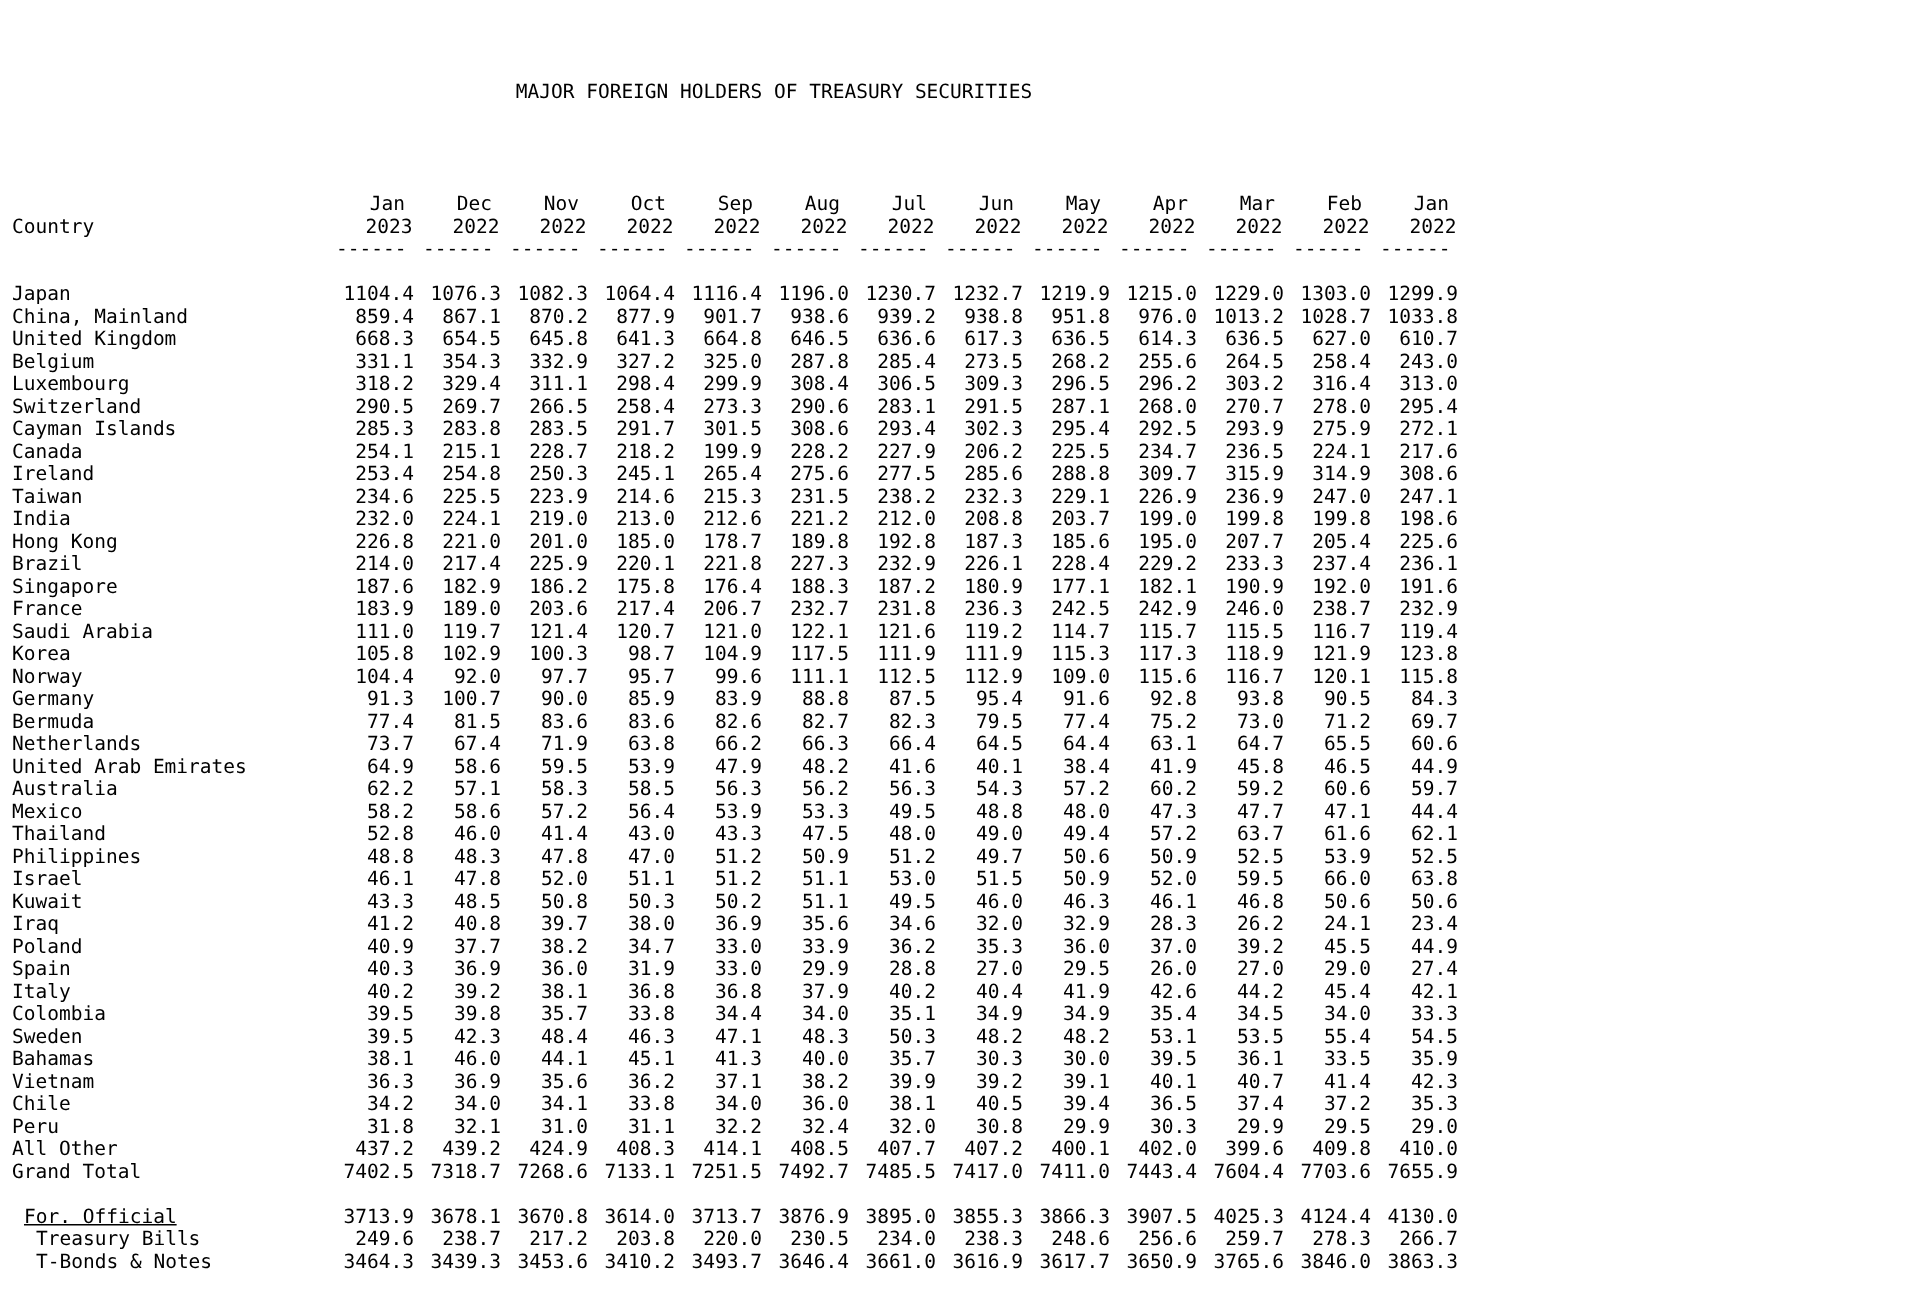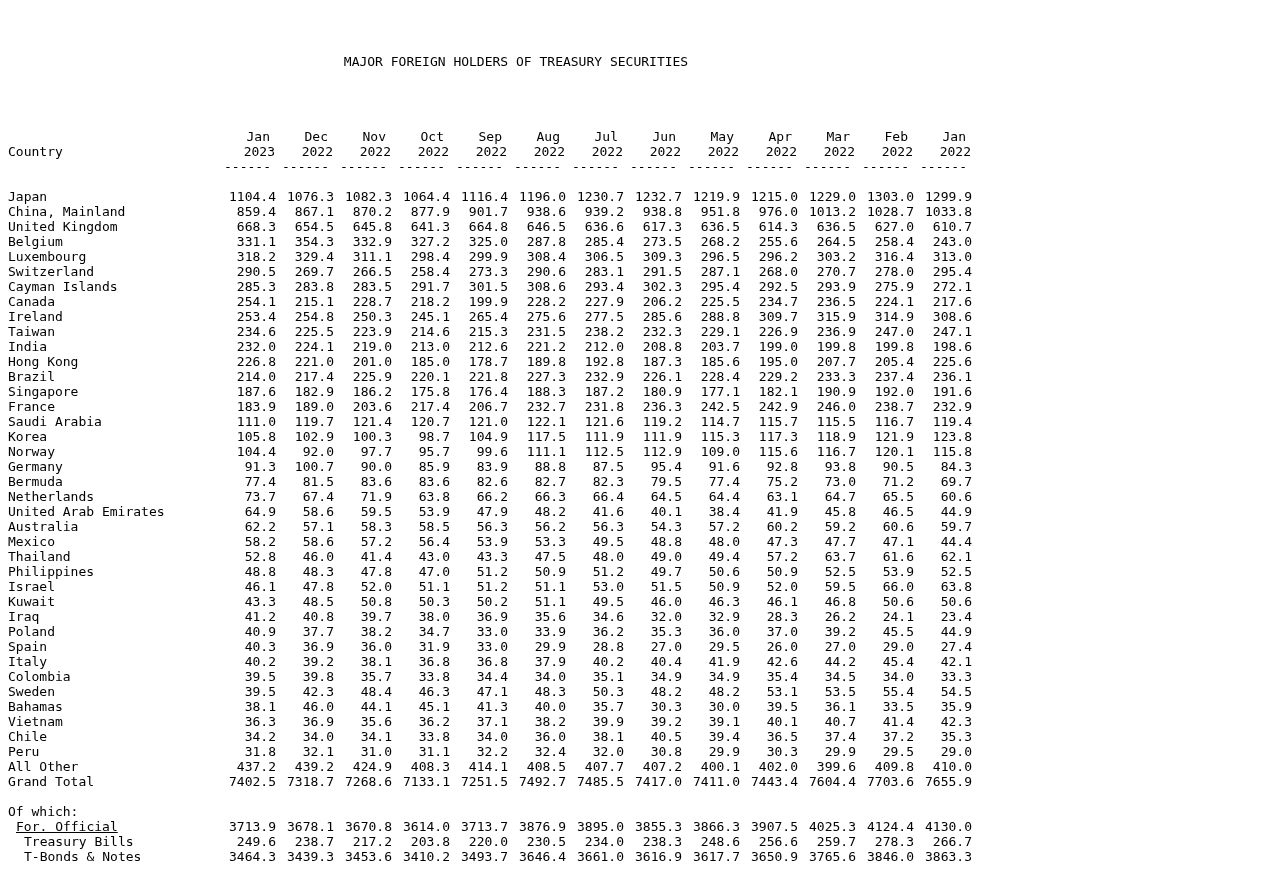--- a/index.html
+++ b/index.html
@@ -108,21 +108,18 @@
       <div class="tr"><div class="td country">Colombia</div><div class="td num">39.5</div><div class="td num">39.8</div><div class="td num">35.7</div><div class="td num">33.8</div><div class="td num">34.4</div><div class="td num">34.0</div><div class="td num">35.1</div><div class="td num">34.9</div><div class="td num">34.9</div><div class="td num">35.4</div><div class="td num">34.5</div><div class="td num">34.0</div><div class="td num">33.3</div></div>
       <div class="tr"><div class="td country">Sweden</div><div class="td num">39.5</div><div class="td num">42.3</div><div class="td num">48.4</div><div class="td num">46.3</div><div class="td num">47.1</div><div class="td num">48.3</div><div class="td num">50.3</div><div class="td num">48.2</div><div class="td num">48.2</div><div class="td num">53.1</div><div class="td num">53.5</div><div class="td num">55.4</div><div class="td num">54.5</div></div>
       <div class="tr"><div class="td country">Bahamas</div><div class="td num">38.1</div><div class="td num">46.0</div><div class="td num">44.1</div><div class="td num">45.1</div><div class="td num">41.3</div><div class="td num">40.0</div><div class="td num">35.7</div><div class="td num">30.3</div><div class="td num">30.0</div><div class="td num">39.5</div><div class="td num">36.1</div><div class="td num">33.5</div><div class="td num">35.9</div></div>
       <div class="tr"><div class="td country">Vietnam</div><div class="td num">36.3</div><div class="td num">36.9</div><div class="td num">35.6</div><div class="td num">36.2</div><div class="td num">37.1</div><div class="td num">38.2</div><div class="td num">39.9</div><div class="td num">39.2</div><div class="td num">39.1</div><div class="td num">40.1</div><div class="td num">40.7</div><div class="td num">41.4</div><div class="td num">42.3</div></div>
       <div class="tr"><div class="td country">Chile</div><div class="td num">34.2</div><div class="td num">34.0</div><div class="td num">34.1</div><div class="td num">33.8</div><div class="td num">34.0</div><div class="td num">36.0</div><div class="td num">38.1</div><div class="td num">40.5</div><div class="td num">39.4</div><div class="td num">36.5</div><div class="td num">37.4</div><div class="td num">37.2</div><div class="td num">35.3</div></div>
       <div class="tr"><div class="td country">Peru</div><div class="td num">31.8</div><div class="td num">32.1</div><div class="td num">31.0</div><div class="td num">31.1</div><div class="td num">32.2</div><div class="td num">32.4</div><div class="td num">32.0</div><div class="td num">30.8</div><div class="td num">29.9</div><div class="td num">30.3</div><div class="td num">29.9</div><div class="td num">29.5</div><div class="td num">29.0</div></div>
       <div class="tr"><div class="td country">All Other</div><div class="td num">437.2</div><div class="td num">439.2</div><div class="td num">424.9</div><div class="td num">408.3</div><div class="td num">414.1</div><div class="td num">408.5</div><div class="td num">407.7</div><div class="td num">407.2</div><div class="td num">400.1</div><div class="td num">402.0</div><div class="td num">399.6</div><div class="td num">409.8</div><div class="td num">410.0</div></div>
       <div class="tr"><div class="td country">Grand Total</div><div class="td num">7402.5</div><div class="td num">7318.7</div><div class="td num">7268.6</div><div class="td num">7133.1</div><div class="td num">7251.5</div><div class="td num">7492.7</div><div class="td num">7485.5</div><div class="td num">7417.0</div><div class="td num">7411.0</div><div class="td num">7443.4</div><div class="td num">7604.4</div><div class="td num">7703.6</div><div class="td num">7655.9</div></div>
     </div>
   <div class="spacer"></div>
-  <div class="tr">
-    <div class="td country">Of which:</div>
-  </div>
   <div>
       <div class="tr"><div class="td country indent-1">For. Official</div><div class="td num">3713.9</div><div class="td num">3678.1</div><div class="td num">3670.8</div><div class="td num">3614.0</div><div class="td num">3713.7</div><div class="td num">3876.9</div><div class="td num">3895.0</div><div class="td num">3855.3</div><div class="td num">3866.3</div><div class="td num">3907.5</div><div class="td num">4025.3</div><div class="td num">4124.4</div><div class="td num">4130.0</div></div>
       <div class="tr"><div class="td country indent-2">Treasury Bills</div><div class="td num">249.6</div><div class="td num">238.7</div><div class="td num">217.2</div><div class="td num">203.8</div><div class="td num">220.0</div><div class="td num">230.5</div><div class="td num">234.0</div><div class="td num">238.3</div><div class="td num">248.6</div><div class="td num">256.6</div><div class="td num">259.7</div><div class="td num">278.3</div><div class="td num">266.7</div></div>
       <div class="tr"><div class="td country indent-2">T-Bonds &amp; Notes</div><div class="td num">3464.3</div><div class="td num">3439.3</div><div class="td num">3453.6</div><div class="td num">3410.2</div><div class="td num">3493.7</div><div class="td num">3646.4</div><div class="td num">3661.0</div><div class="td num">3616.9</div><div class="td num">3617.7</div><div class="td num">3650.9</div><div class="td num">3765.6</div><div class="td num">3846.0</div><div class="td num">3863.3</div></div>
     </div>
 </div>
 
 </body></html>

